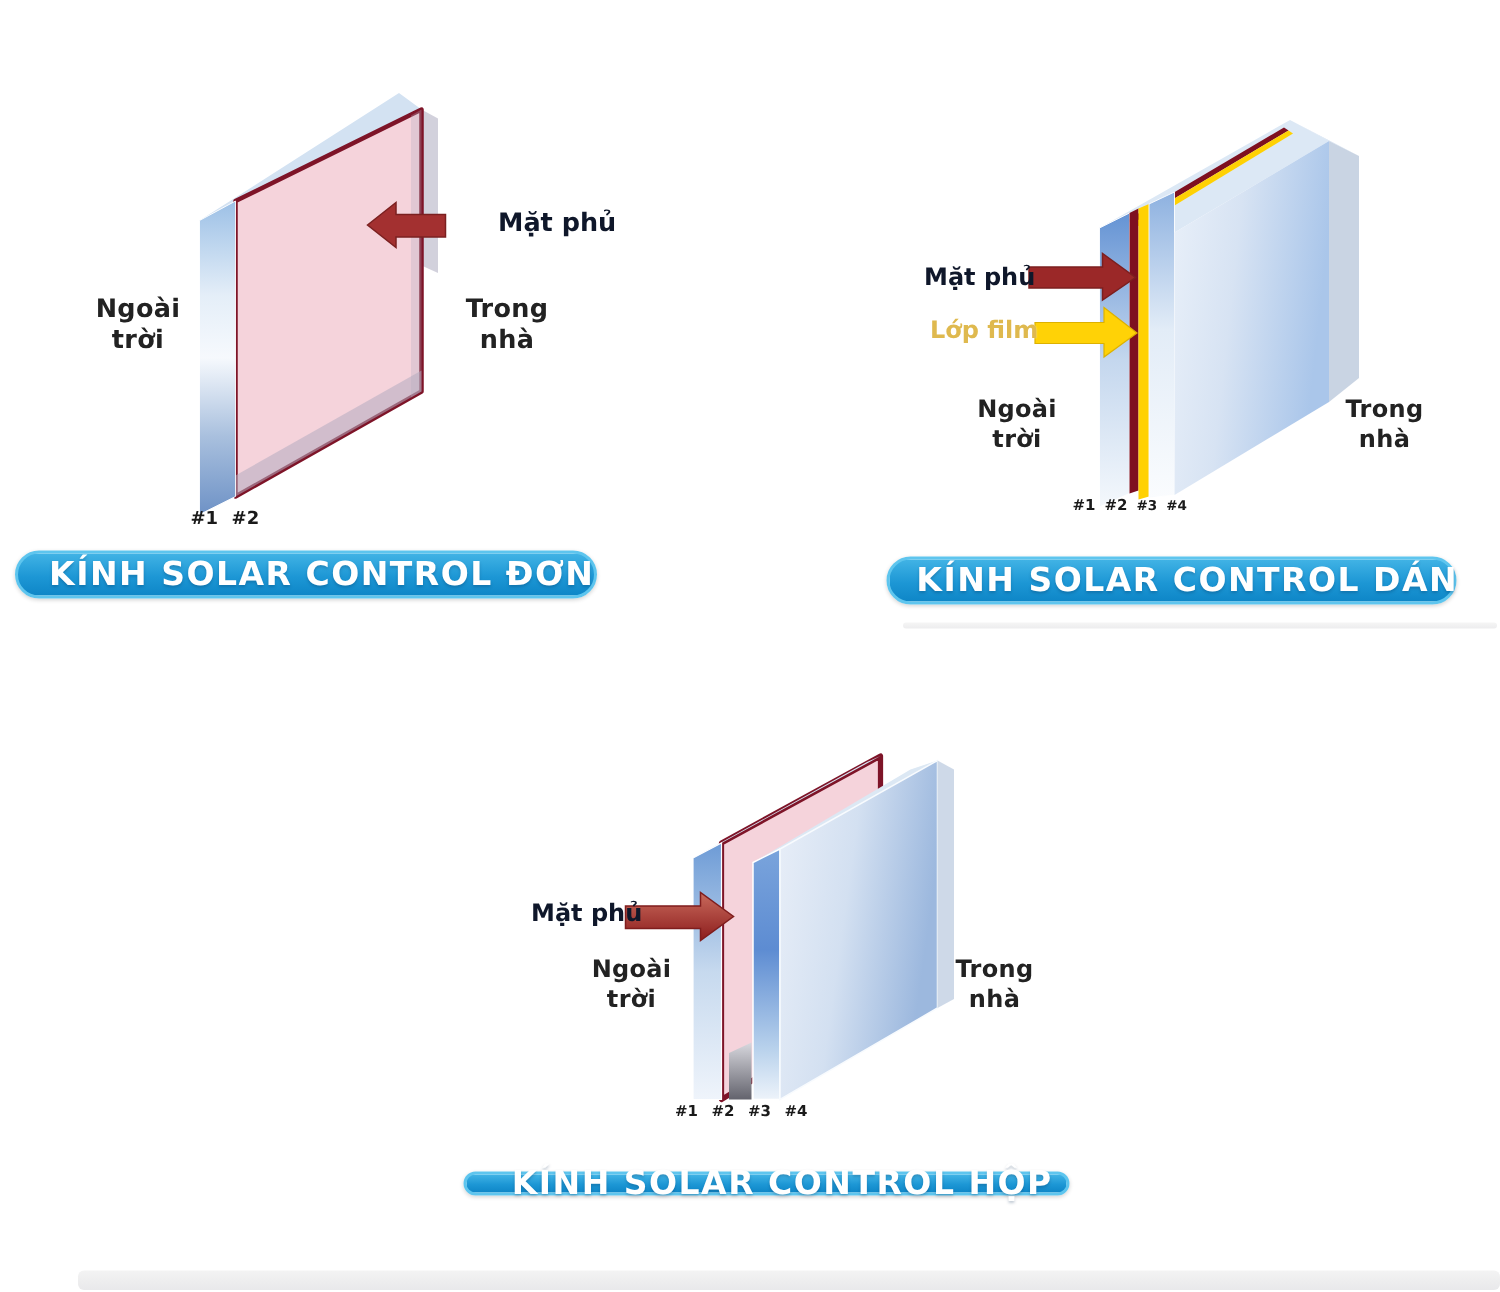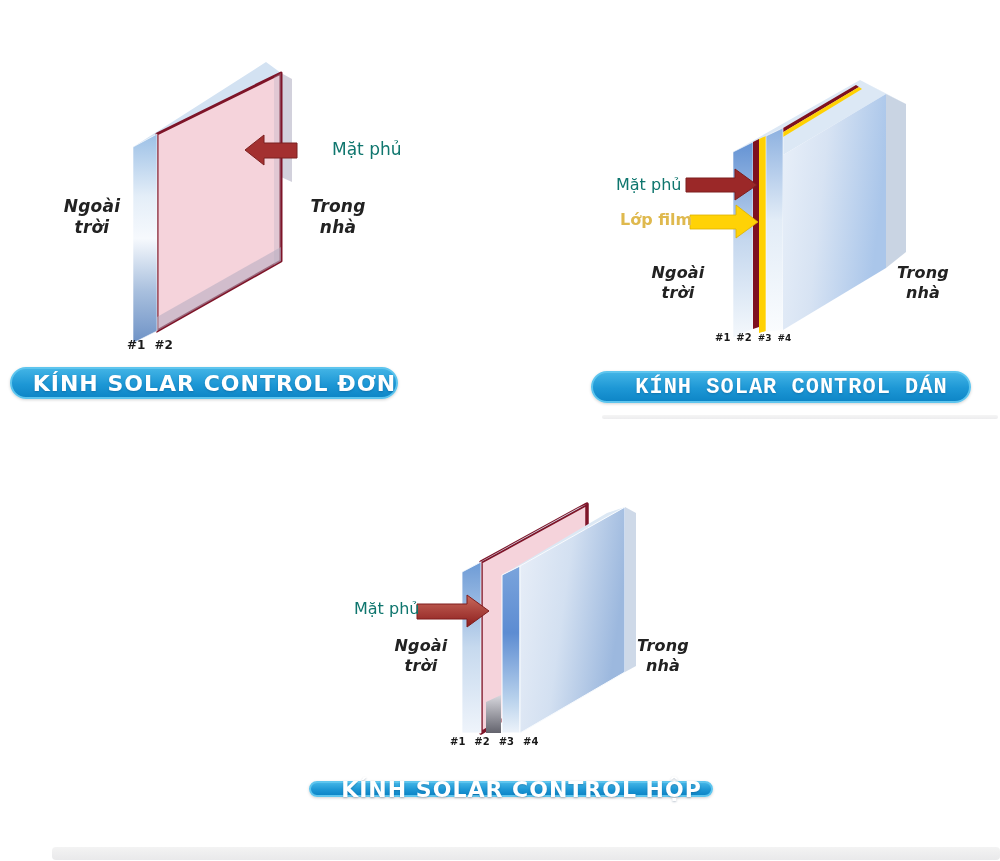--- a/index.html
+++ b/index.html
@@ -6,23 +6,23 @@
   .stage{
     position:relative;width:1000px;height:861px;background:#ffffff;overflow:hidden;
     font-family:"DejaVu Sans","Liberation Sans",sans-serif;
   }
   .stage svg{position:absolute;left:0;top:0;}
   .lbl{
     position:absolute;font-weight:bold;color:#222222;text-align:center;
     line-height:1.22;font-size:17px;letter-spacing:.2px;
   }
   .lbl.small{font-size:16px;}
-  .lbl span{display:block;font-style:italic;}
+  .lbl span{display:block;}
   .coat{
-    position:absolute;font-weight:normal;color:#0f766e;font-size:17px;white-space:nowrap;
+    position:absolute;font-weight:bold;color:#0f172a;font-size:17px;white-space:nowrap;
   }
   .coat.small{font-size:16px;}
   .film{
     position:absolute;font-weight:bold;color:#dfb94e;font-size:16px;white-space:nowrap;
     text-shadow:0 0 1px rgba(255,255,255,.6);
   }
   .surf{
     position:absolute;display:flex;font-weight:bold;color:#1a1a1a;align-items:flex-end;
   }
   .surf span{display:block;}
@@ -34,21 +34,21 @@
     position:absolute;display:flex;align-items:center;justify-content:center;
     box-sizing:border-box;color:#ffffff;font-weight:bold;font-size:22px;letter-spacing:1px;
     background:linear-gradient(180deg,#41b3e5 0%,#1d97d5 55%,#0e86c7 100%);
     border:2px solid #5ec5ee;border-radius:17px;
     box-shadow:0 1px 3px rgba(0,0,0,.18);
     text-shadow:0 1px 2px rgba(0,40,80,.25);
     white-space:nowrap;
     padding-left:21px;
   }
   .banner-1{left:10px;top:367px;width:388px;height:32px;}
-  .banner-2{left:591px;top:371px;width:380px;height:32px;font-family:Liberation Mono, monospace;}
+  .banner-2{left:591px;top:371px;width:380px;height:32px;}
   .banner-3{left:309px;top:781px;width:404px;height:16px;}
   .smear{
     position:absolute;border-radius:4px;opacity:.85;
     background:linear-gradient(180deg,#f1f1f1,#e5e5e7);
   }
   .smear-bottom{left:52px;top:847px;width:948px;height:13px;}
   .smear-right{left:602px;top:415px;width:396px;height:4px;opacity:.7;}
 </style>
 </head>
 <body>

